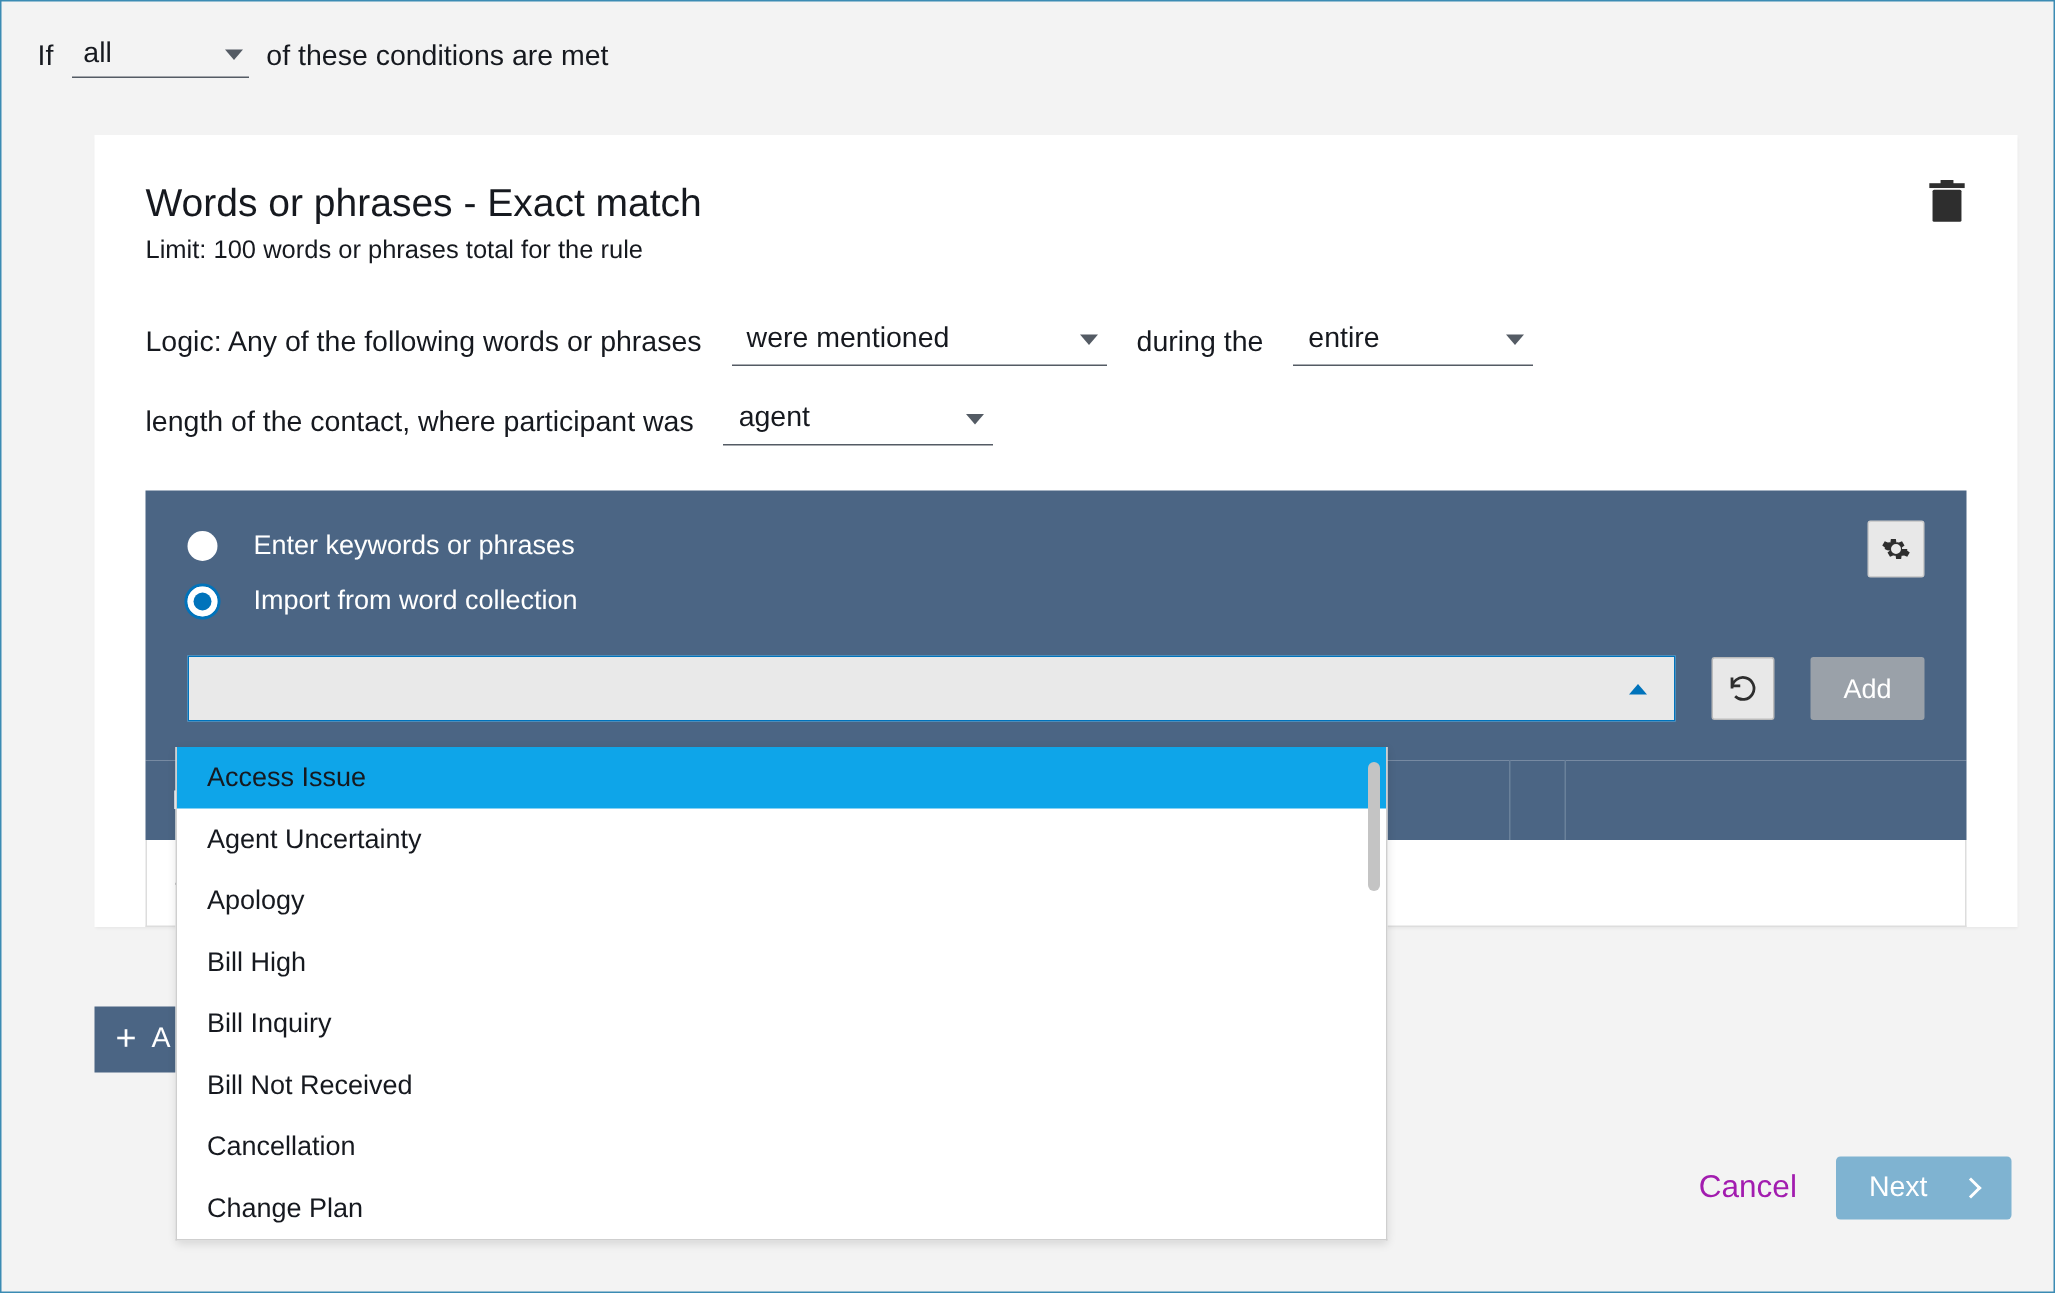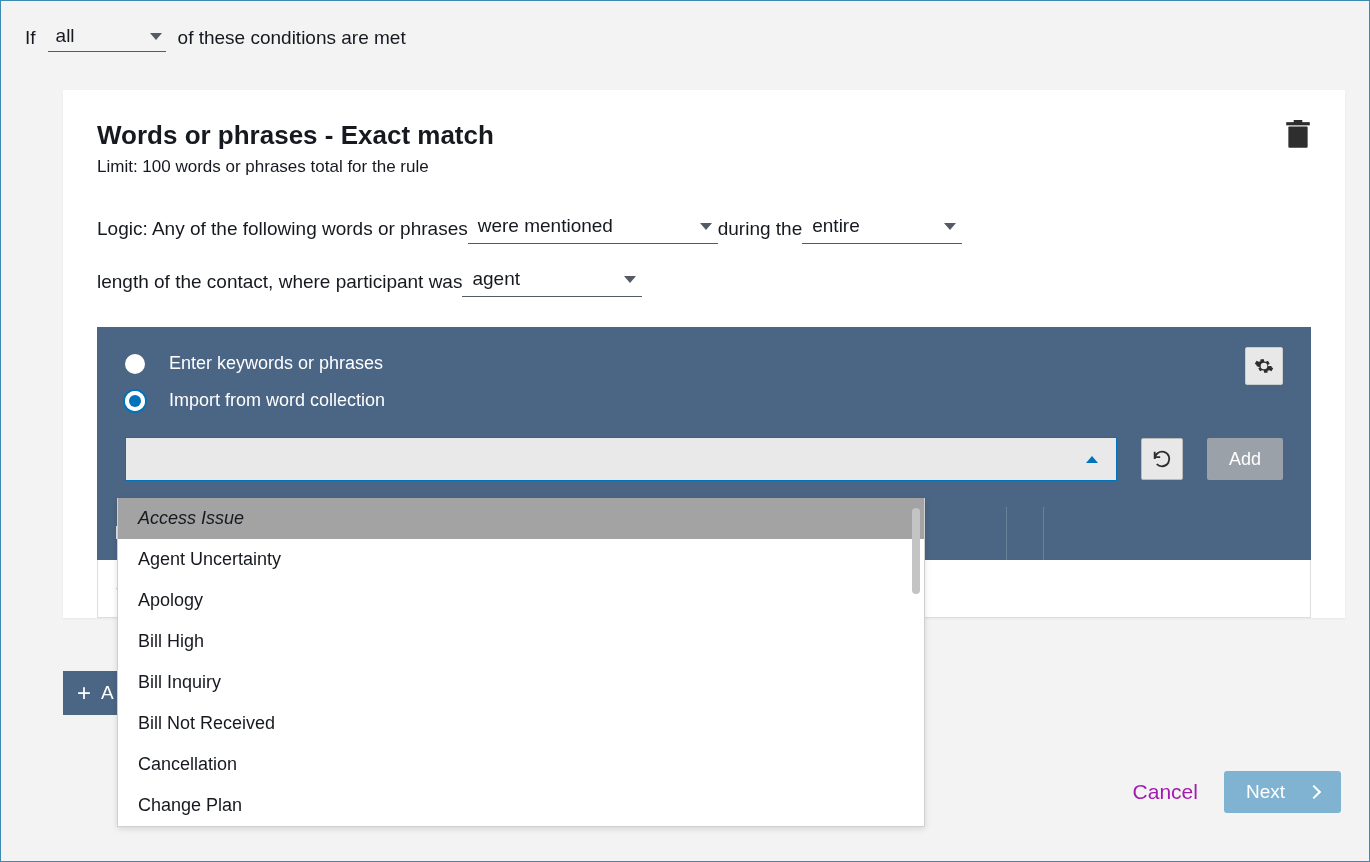--- a/index.html
+++ b/index.html
@@ -51,31 +51,31 @@
   }
 
   
   .card {
     background: #fff;
     margin: 38px 0 0 38px;
     padding: 30px 34px 0 34px;
     position: relative;
     box-shadow: 0 1px 2px rgba(0,0,0,0.05);
   }
-  .card-title { font-size: 26px; font-weight: 700; margin: 0; }
+  .card-title { font-size: 26px; font-weight: 400; margin: 0; }
   .card-sub { font-size: 17px; color: #16191f; margin: 6px 0 36px 0; }
   .trash {
     position: absolute; right: 34px; top: 30px;
     width: 26px; height: 30px; cursor: pointer;
     color: #2e2e2e;
   }
 
   .logic-row {
     display: flex; flex-wrap: wrap; align-items: center;
-    font-size: 19px; margin-bottom: 22px;
+    gap: 20px; font-size: 19px; margin-bottom: 22px;
   }
   .logic-select {
     display: inline-flex; align-items: center; justify-content: space-between;
     border-bottom: 1px solid #545b64;
     padding: 2px 6px 6px 10px; min-width: 160px; cursor: pointer;
   }
   .logic-select.w-mention { min-width: 250px; }
   .logic-select.w-scope { min-width: 160px; }
   .logic-select.w-part { min-width: 180px; }
 
@@ -155,21 +155,21 @@
     border-top: none;
     box-shadow: 0 2px 6px rgba(0,0,0,0.12);
     z-index: 20;
     max-height: 350px;
     overflow: hidden;
   }
   .dropdown .opt {
     padding: 10px 20px; font-size: 18px; cursor: pointer;
     white-space: nowrap;
   }
-  .dropdown .opt:hover, .dropdown .opt.hover { background: #a3a3a3; font-style: italic; }
+  .dropdown .opt:hover, .dropdown .opt.hover { background: #0ea5e9; }
   .dropdown .scroll-ind {
     position: absolute; right: 4px; top: 10px; width: 8px; height: 86px;
     background: #c4c4c4; border-radius: 4px;
   }
 
   
   .add-cond-btn {
     position: absolute;
     left: 62px; top: 670px;
     height: 44px; background: #4b6584; color: #fff; border: none;

